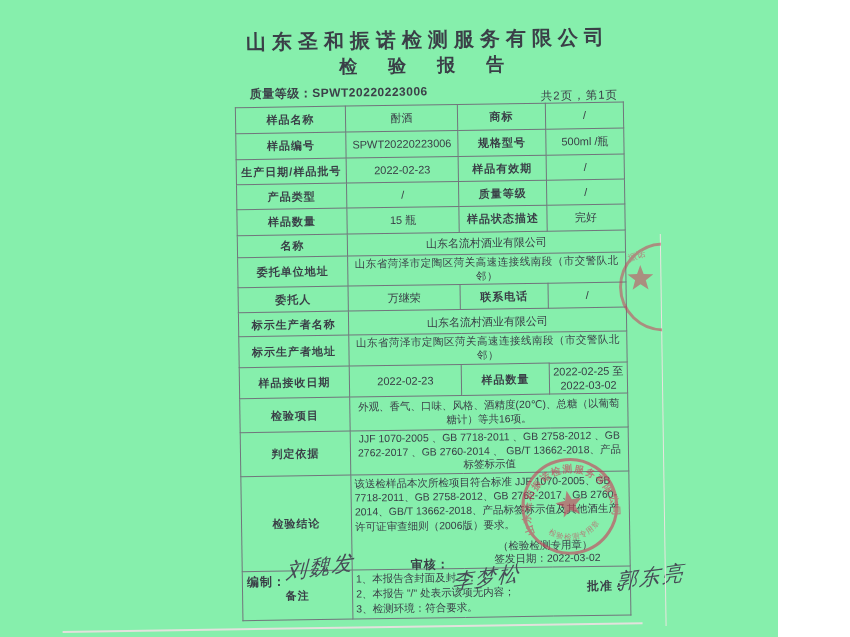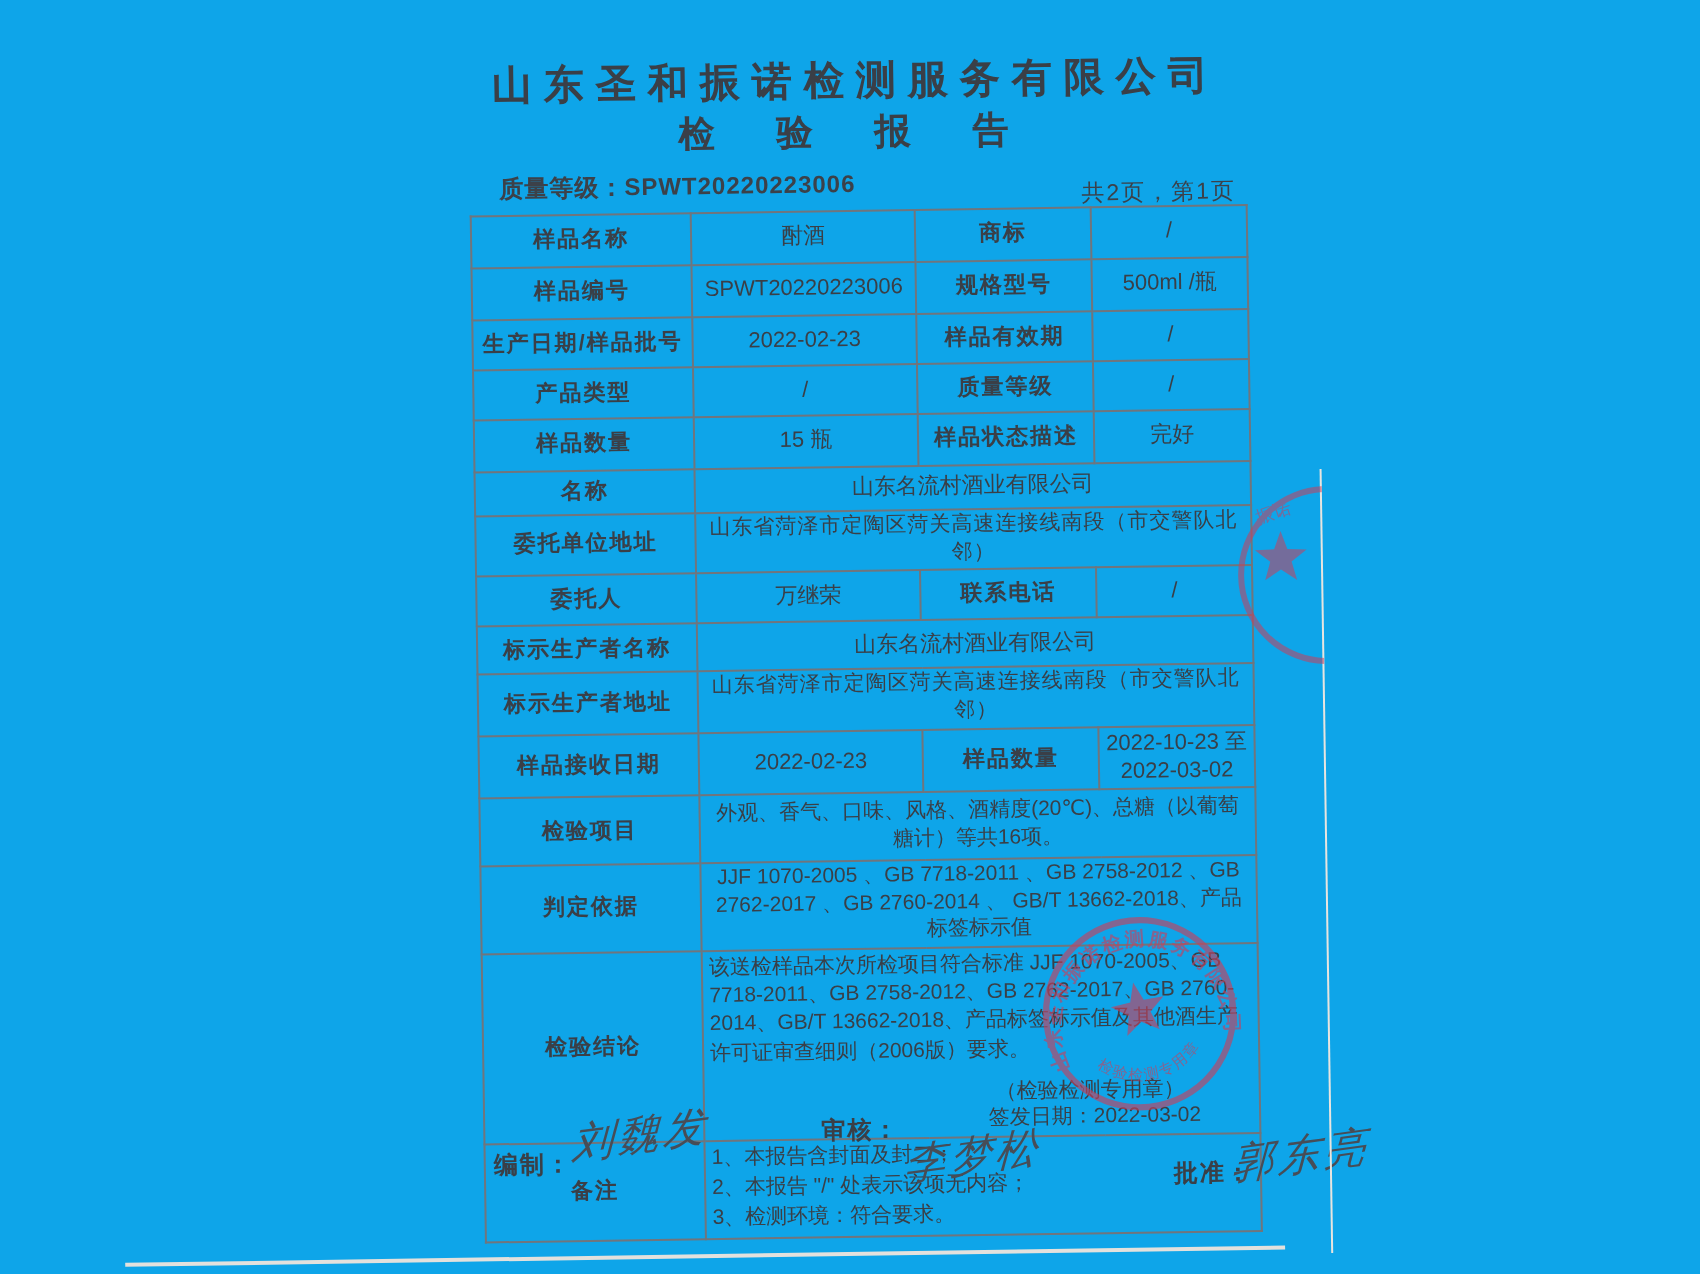--- a/index.html
+++ b/index.html
@@ -1,18 +1,18 @@
 <!DOCTYPE html>
 <html><head>
 <meta charset="utf-8">
 <style>
   * { margin:0; padding:0; box-sizing:border-box; }
   html,body { background:#ffffff; }
   body { font-family:"Liberation Sans","DejaVu Sans",sans-serif; }
-  .stage { position:relative; width:850px; height:637px; background:#0ea5e9; overflow:hidden; }
+  .stage { position:relative; width:778px; height:637px; background:#86efac; overflow:hidden; }
   .sheet { position:absolute; inset:0; transform:rotate(-0.85deg); transform-origin:50% 50%; color:#3c4149; }
 
   .company-name { position:absolute; top:27px; left:212px; width:440px; text-align:center;
     font-size:20px; font-weight:bold; letter-spacing:6px; color:#3a3f47; }
   .report-title { position:absolute; top:54px; left:212px; width:440px; text-align:center;
     font-size:18px; font-weight:bold; letter-spacing:13px; color:#3a3f47; }
   .report-no { position:absolute; top:84px; left:253px; font-size:12px; font-weight:600; letter-spacing:.5px; }
   .pages-info { position:absolute; top:91px; left:544px; font-size:11.5px; letter-spacing:1px; }
 
   table.report { position:absolute; top:105px; left:238px; width:388px;
@@ -108,21 +108,21 @@
         <td colspan="3">山东名流村酒业有限公司</td>
       </tr>
       <tr style="height:23px">
         <td class="lab">标示生产者地址</td>
         <td colspan="3" class="addr">山东省菏泽市定陶区菏关高速连接线南段（市交警队北邻）</td>
       </tr>
       <tr style="height:30px">
         <td class="lab">样品接收日期</td>
         <td>2022-02-23</td>
         <td class="lab">样品数量</td>
-        <td>2022-10-23 至 2022-03-02</td>
+        <td>2022-02-25 至 2022-03-02</td>
       </tr>
       <tr style="height:34px">
         <td class="lab">检验项目</td>
         <td colspan="3" class="left">外观、香气、口味、风格、酒精度(20℃)、总糖（以葡萄糖计）等共16项。</td>
       </tr>
       <tr style="height:32px">
         <td class="lab">判定依据</td>
         <td colspan="3" class="left">JJF 1070-2005 、GB 7718-2011 、GB 2758-2012 、GB 2762-2017 、GB 2760-2014 、 GB/T 13662-2018、产品标签标示值</td>
       </tr>
       <tr style="height:78px">

